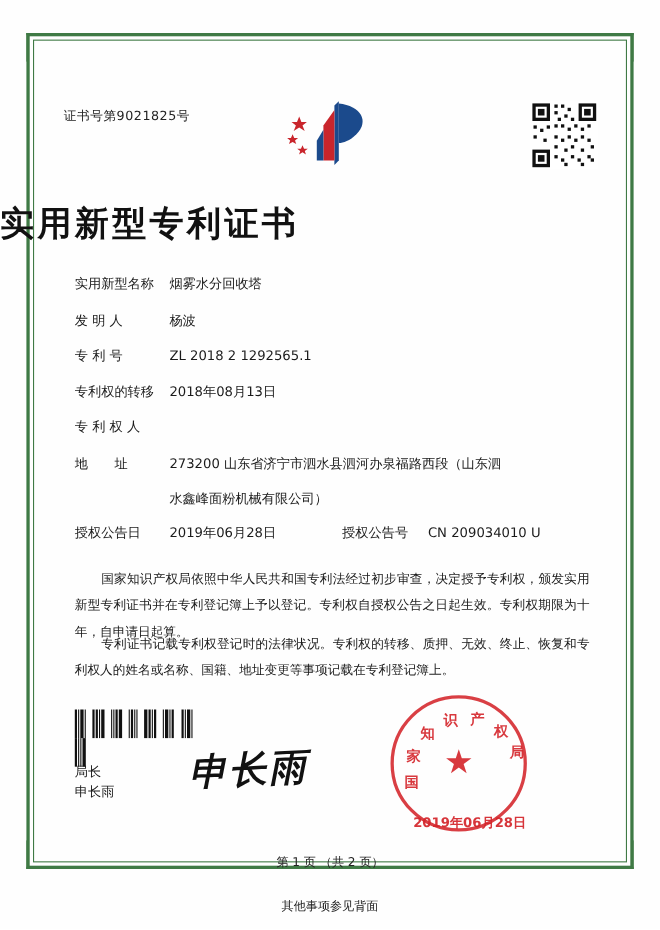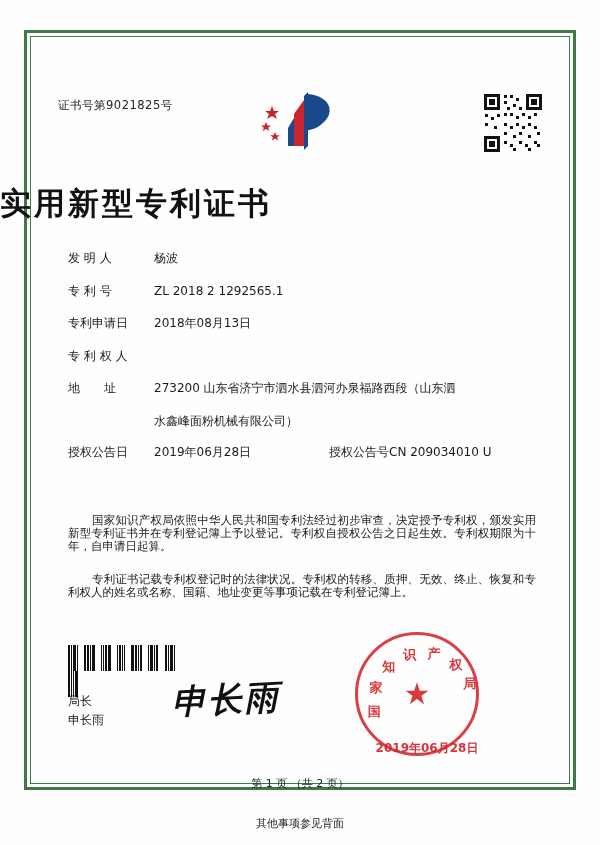--- a/index.html
+++ b/index.html
@@ -102,33 +102,33 @@
   }
   .row .value {
     flex: 1 1 auto;
   }
   .row.two .half {
     display: flex;
     flex: 0 0 auto;
   }
   .row.two .half.left { width: 243px; }
   .row.two .half .label { width: 86px; flex: 0 0 86px; }
-  .row.two .half.right .label { width: 78px; flex: 0 0 78px; text-align: right; }
+  .row.two .half.right .label { width: 78px; flex: 0 0 78px; }
   .addr-second {
     margin-left: 86px;
     margin-top: 2px;
   }
 
   
   .para {
     position: absolute;
     left: 68px;
     width: 468px;
     font-size: 11.5px;
-    line-height: 13px;
+    line-height: 24px;
     text-align: justify;
     color: #1a1a1a;
   }
   .para.p1 { top: 514px; }
   .para.p2 { top: 573px; }
   .indent { text-indent: 24px; display: block; }
 
   
   .barcode {
     position: absolute;
@@ -307,33 +307,37 @@
           <rect x="46" y="56" width="3" height="3"></rect>
         <rect x="55" y="52" width="3" height="3"></rect>
       </g>
     </svg>
   </div>
 
   <div class="title">实用新型专利证书</div>
 
   <div class="fields">
 
+    <div class="row">
+      <div class="label">实用新型名称</div>
+      <div class="value">烟雾水分回收塔</div>
+    </div>
 
     <div class="row">
       <div class="label">发 明 人</div>
       <div class="value">杨波</div>
     </div>
 
     <div class="row">
       <div class="label">专 利 号</div>
       <div class="value">ZL 2018 2 1292565.1</div>
     </div>
 
     <div class="row">
-      <div class="label">专利申请日</div>
+      <div class="label">专利权的转移</div>
       <div class="value">2018年08月13日</div>
     </div>
 
     <div class="row">
       <div class="label">专 利 权 人</div>
     </div>
 
     <div class="row">
       <div class="label">地　　址</div>
       <div class="value">273200  山东省济宁市泗水县泗河办泉福路西段（山东泗</div>

